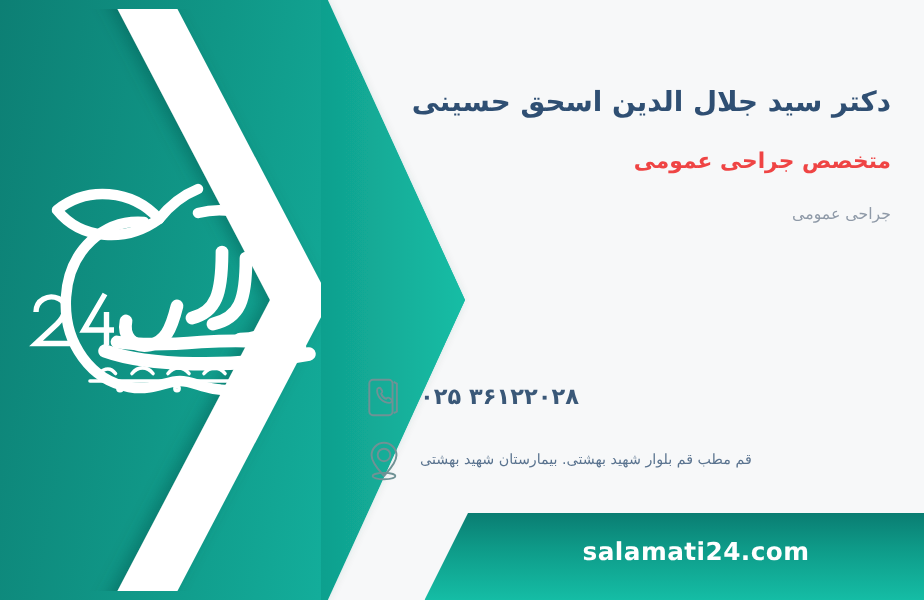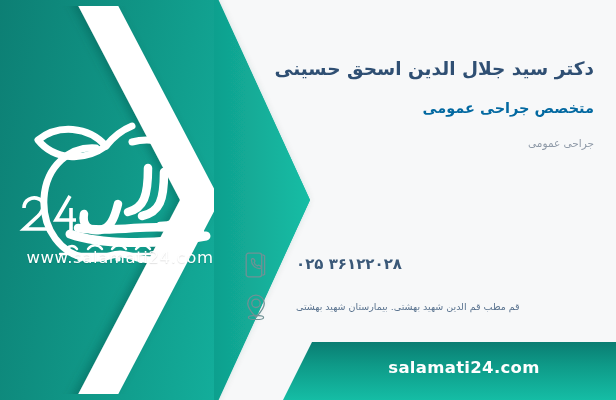--- a/index.html
+++ b/index.html
@@ -63,34 +63,34 @@
     font-size:18.5px;
     font-weight:700;
     color:#2f4f73;
     line-height:1.5;
     letter-spacing:.2px;
   }
   .doc-specialty{
     position:absolute;right:0;top:100px;width:352px;
     font-size:14.5px;
     font-weight:700;
-    color:#0369a1;
+    color:#ef4444;
   }
   .doc-field{
     position:absolute;right:0;top:137px;width:352px;
     font-size:10.5px;
     font-weight:400;
     color:#8f9aa8;
     text-align:right;
   }
 
   .contact-row{
     position:absolute;
     display:flex;align-items:center;justify-content:flex-end;
-    gap:26px;
+    gap:10px;
     width:352px;right:0;
   }
   .contact-row.phone{top:250px;}
   .contact-row.address{top:292px;}
 
   .contact-text{
     color:#3a5878;
     line-height:1.3;
   }
   .phone .contact-text{
@@ -193,21 +193,20 @@
         <path d="M74 141 C78 136 84 136 88 141"></path>
         <path d="M98 141 C102 136 108 136 112 141"></path>
         <path d="M122 141 C126 136 132 136 136 141"></path>
         <circle cx="66" cy="151" r="1.4"></circle>
         <circle cx="104" cy="151" r="1.4"></circle>
         <circle cx="132" cy="151" r="1.4"></circle>
       </g>
     </svg>
   </div>
 
-  <div class="logo-url">www.salamati24.com</div>
 
   <div class="info">
 
     <div class="doc-name">دکتر سید  جلال الدین اسحق حسینی</div>
 
     <div class="doc-specialty">متخصص جراحی عمومی</div>
 
     <div class="doc-field">جراحی عمومی</div>
 
     <div class="contact-row phone">
@@ -218,21 +217,21 @@
           <path d="M17.4 2.6 L19.6 3.8 L19.6 22.4 L17.4 23.4" fill="none" stroke="#6f9295" stroke-width="1.3" stroke-linejoin="round"></path>
           <path d="M6.4 8.2 C6.4 6.6 8.2 6.0 8.9 7.1 L9.8 8.6
                    C10.2 9.3 9.6 9.9 9.1 10.4 C9.6 12.0 10.8 13.3 12.4 13.9
                    C12.9 13.4 13.5 12.8 14.2 13.2 L15.7 14.1
                    C16.8 14.8 16.2 16.6 14.6 16.6 C10.2 16.6 6.4 12.7 6.4 8.2 Z" fill="none" stroke="#6f9295" stroke-width="1.25" stroke-linejoin="round"></path>
         </svg>
       </span>
     </div>
 
     <div class="contact-row address">
-      <span class="contact-text">قم مطب قم الدین شهید بهشتی. بیمارستان شهید بهشتی</span>
+      <span class="contact-text">قم مطب قم بلوار شهید بهشتی. بیمارستان شهید بهشتی</span>
       <span class="contact-icon">
         <svg width="24" height="28" viewBox="0 0 24 28">
           <path d="M12 2.2 C16.6 2.2 20.3 5.9 20.3 10.5
                    C20.3 15.8 14.4 21.6 12 24.2
                    C9.6 21.6 3.7 15.8 3.7 10.5
                    C3.7 5.9 7.4 2.2 12 2.2 Z" fill="none" stroke="#6f9295" stroke-width="1.3"></path>
           <circle cx="12" cy="10.3" r="4.2" fill="none" stroke="#6f9295" stroke-width="1.3"></circle>
           <ellipse cx="12" cy="24.4" rx="7.6" ry="2.1" fill="none" stroke="#6f9295" stroke-width="1.2"></ellipse>
         </svg>
       </span>

